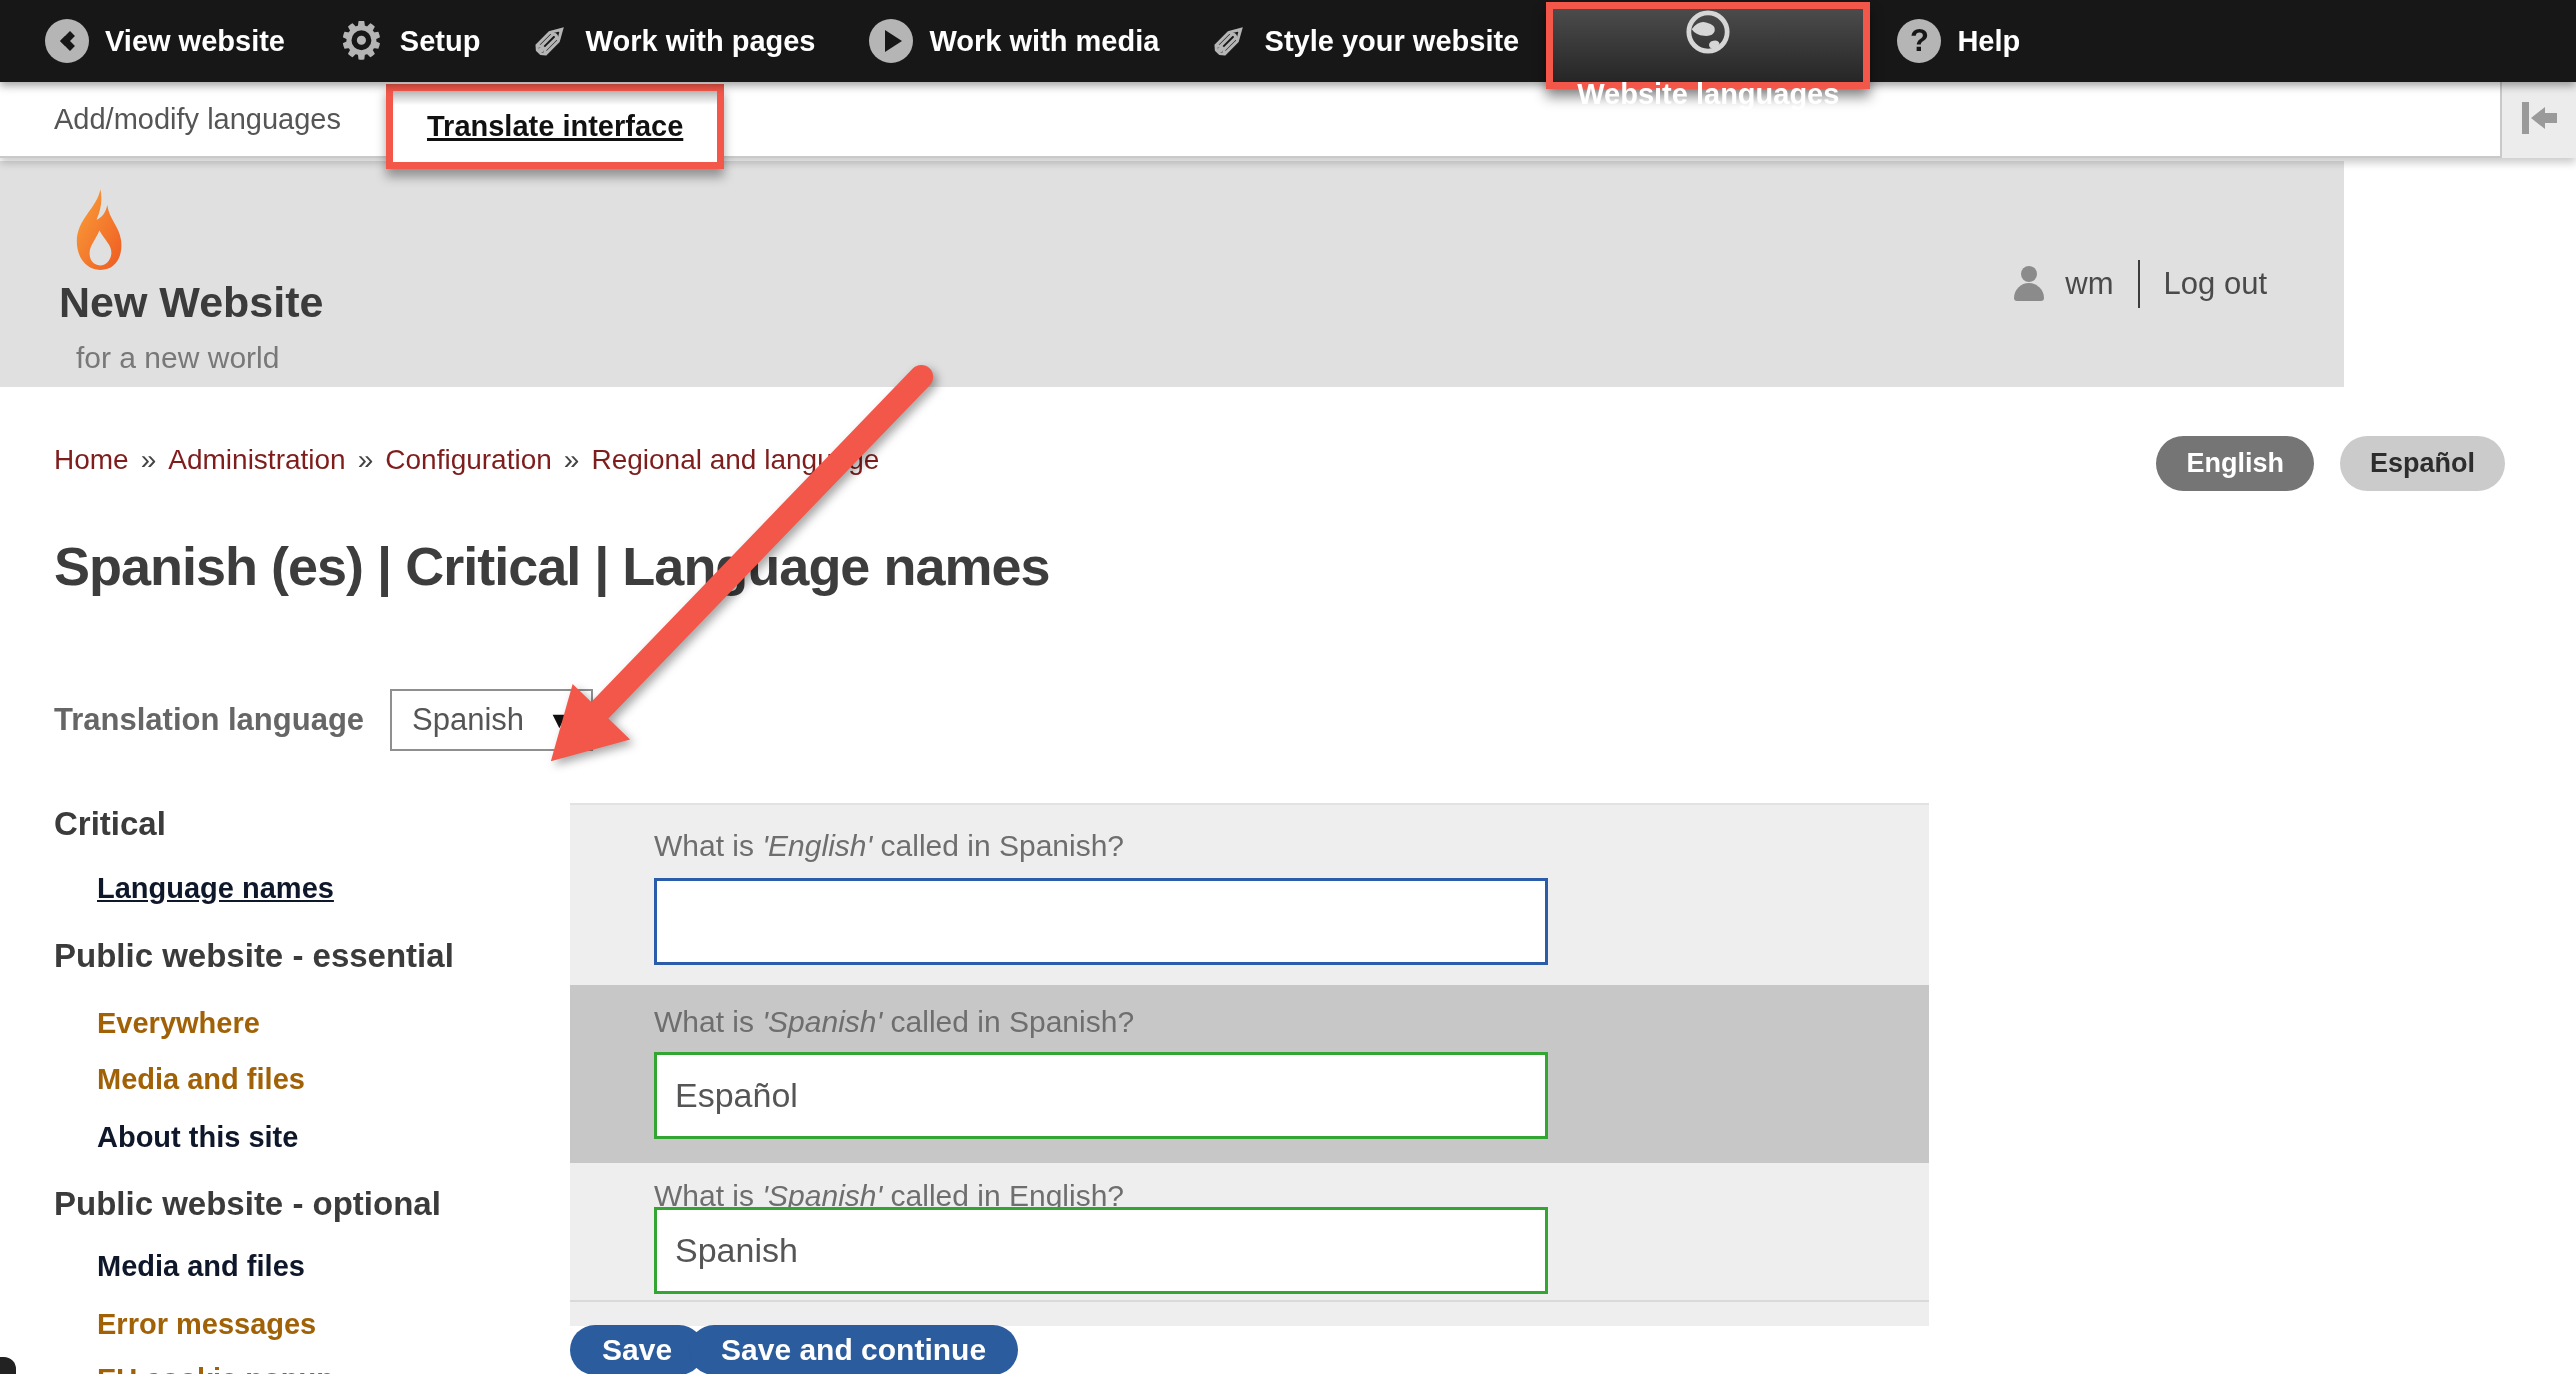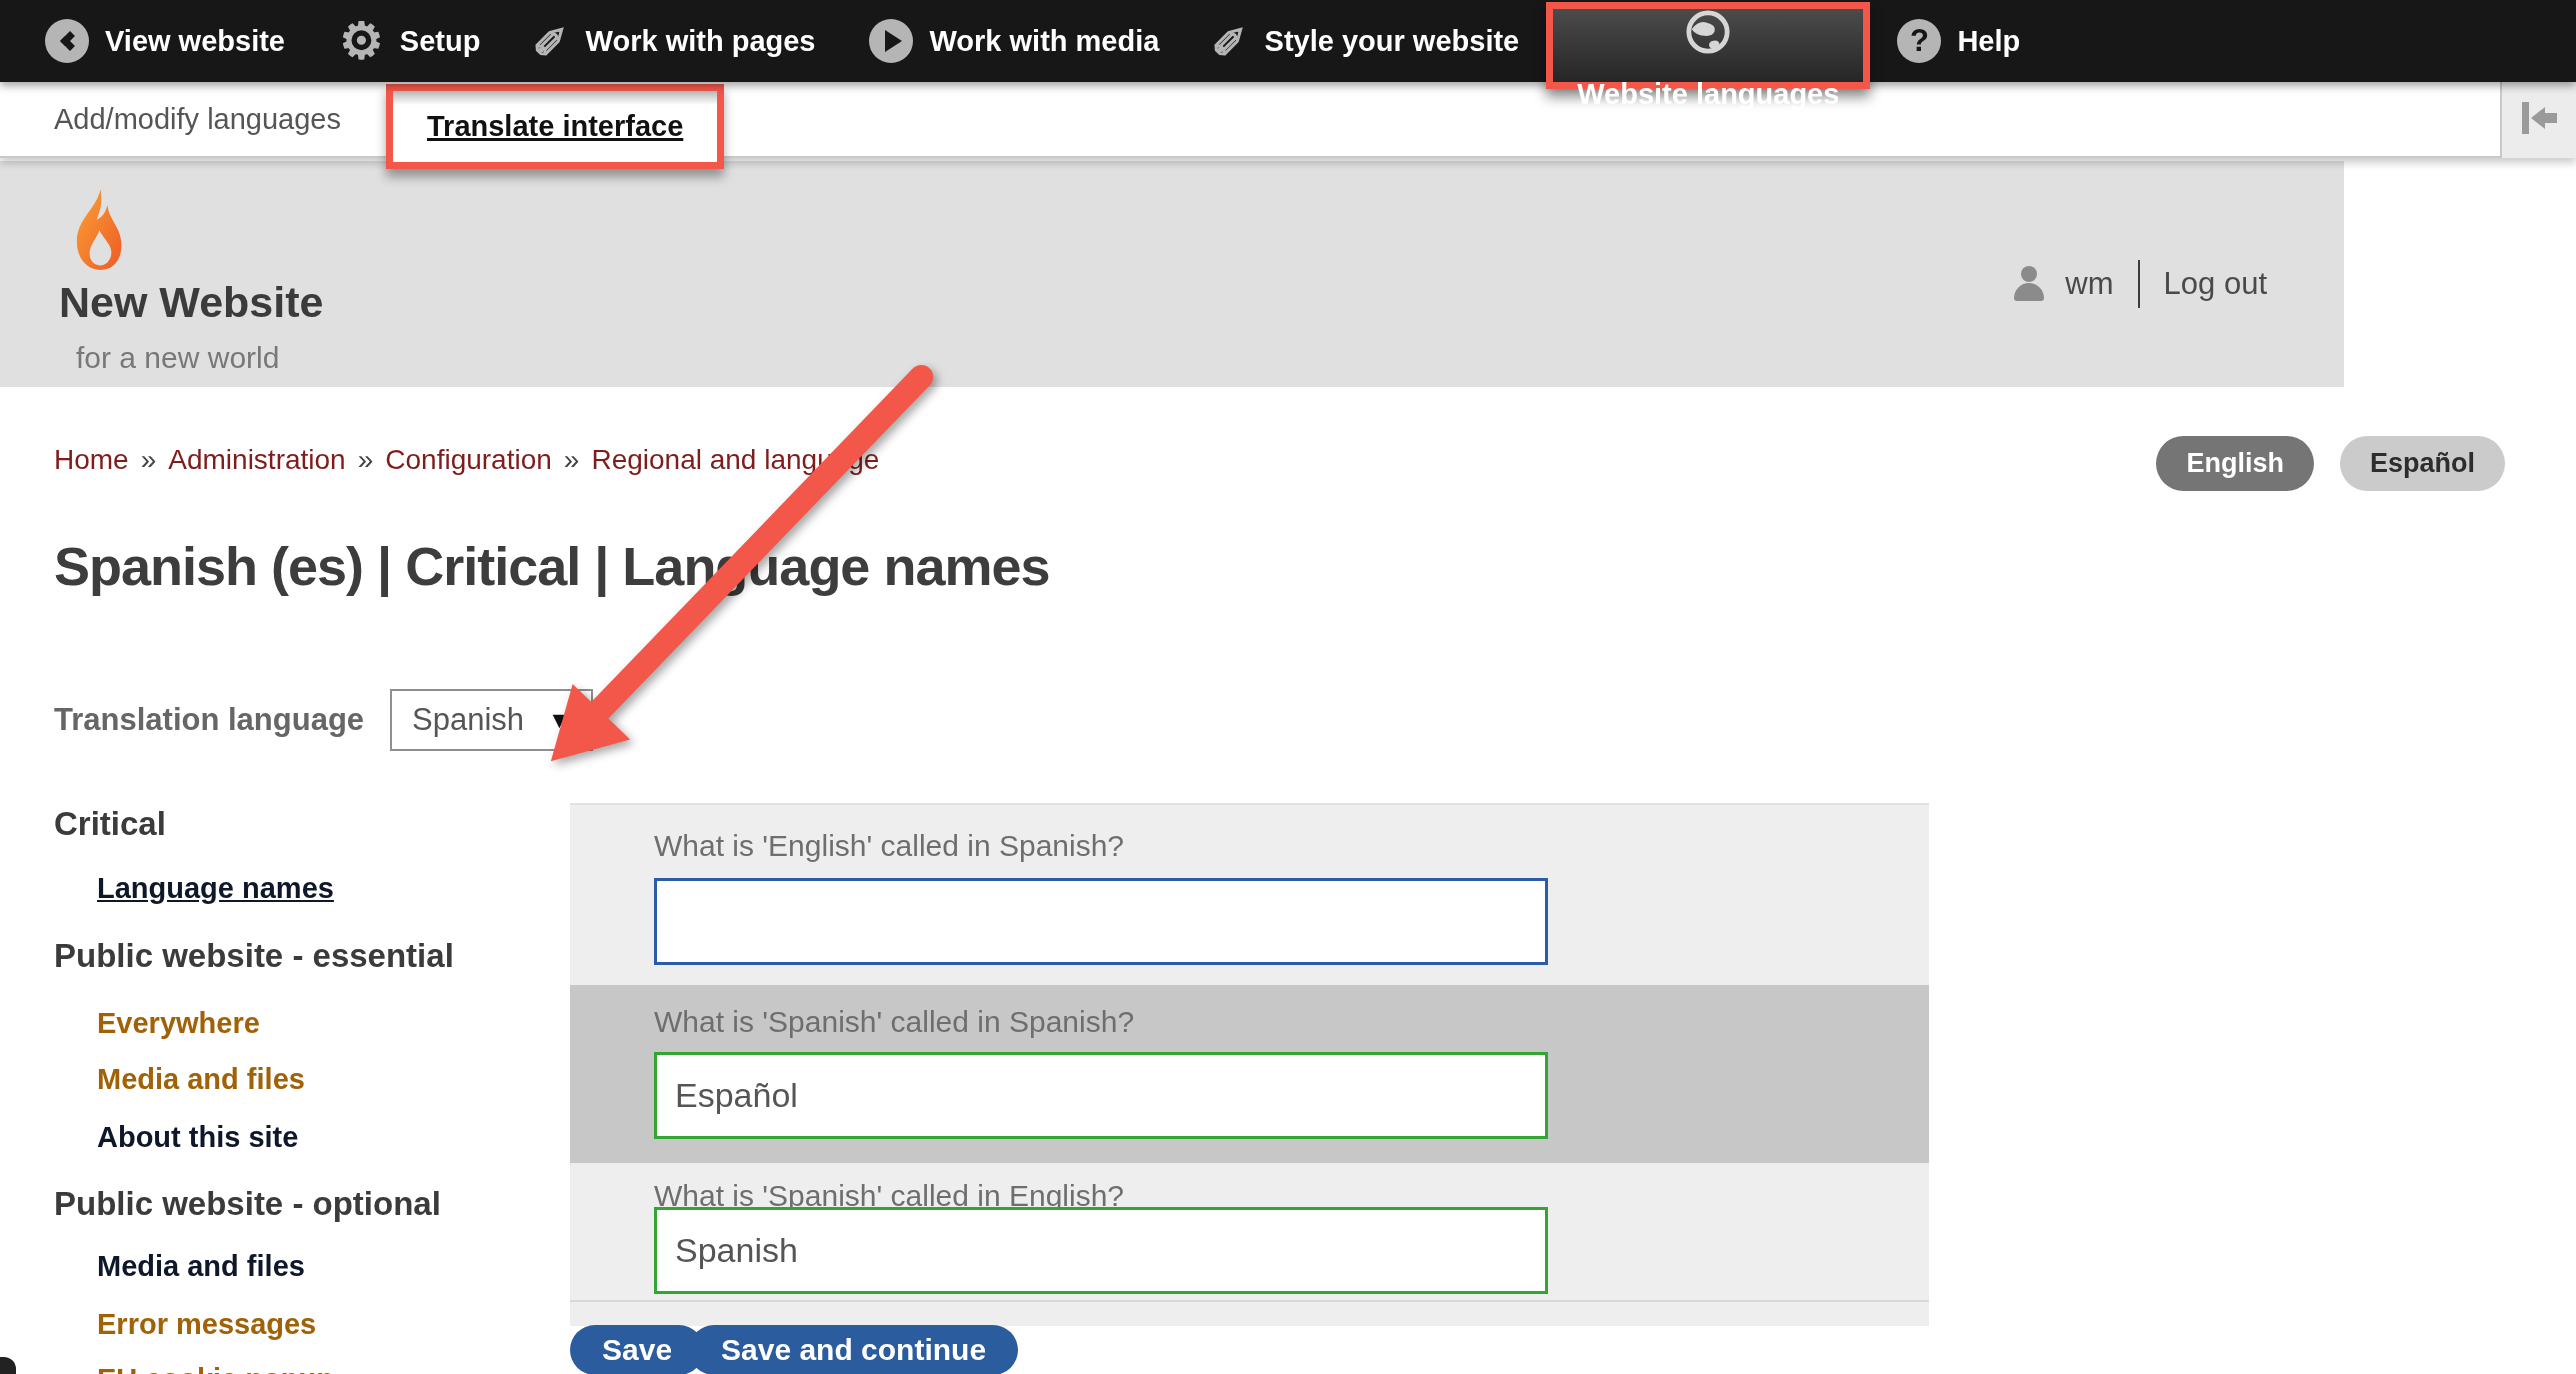--- a/index.html
+++ b/index.html
@@ -112,21 +112,21 @@
   .u { text-decoration:underline; }
   
   .panel {
     position:absolute; left:570px; top:803px; width:1359px; height:523px;
     border-top:2px solid #e2e2e2;
   }
   .frow { position:relative; width:100%; }
   .frow.light { background:#eeeeee; }
   .frow.dark  { background:#c7c7c7; }
   .f-label { position:absolute; left:84px; font-size:30px; color:#6e6e6e; white-space:nowrap; }
-  .f-label .it { }
+  .f-label .it { font-style:italic; }
   .f-input {
     position:absolute; left:84px; width:894px; height:87px;
     background:#fff; font-family:"Liberation Sans",sans-serif;
     font-size:34px; color:#555; padding:0 18px; outline:none;
   }
   .b-blue  { border:3px solid #2a5caa; }
   .b-green { border:3px solid #33a532; }
   .f-sep { height:2px; background:#d9d9d9; }
   .f-strip { height:24px; background:#eeeeee; }
   

